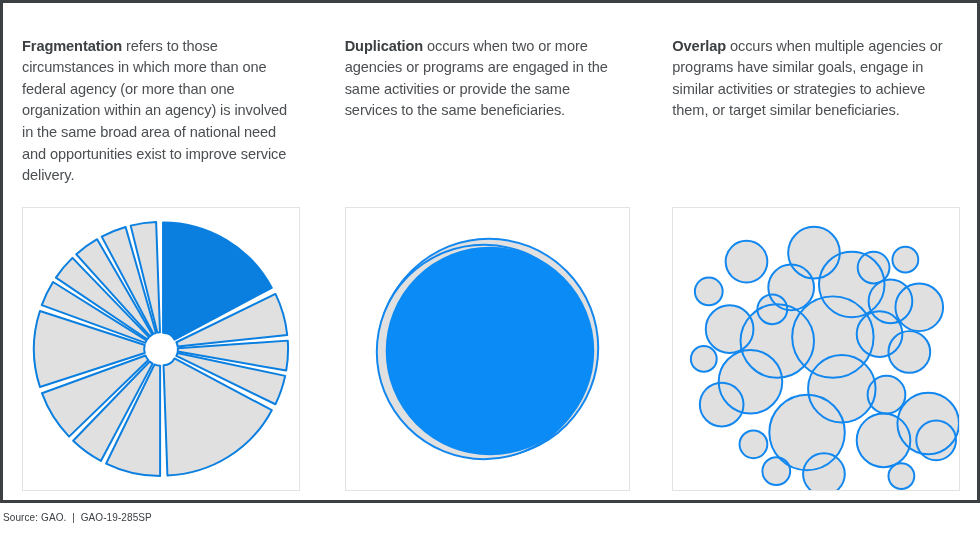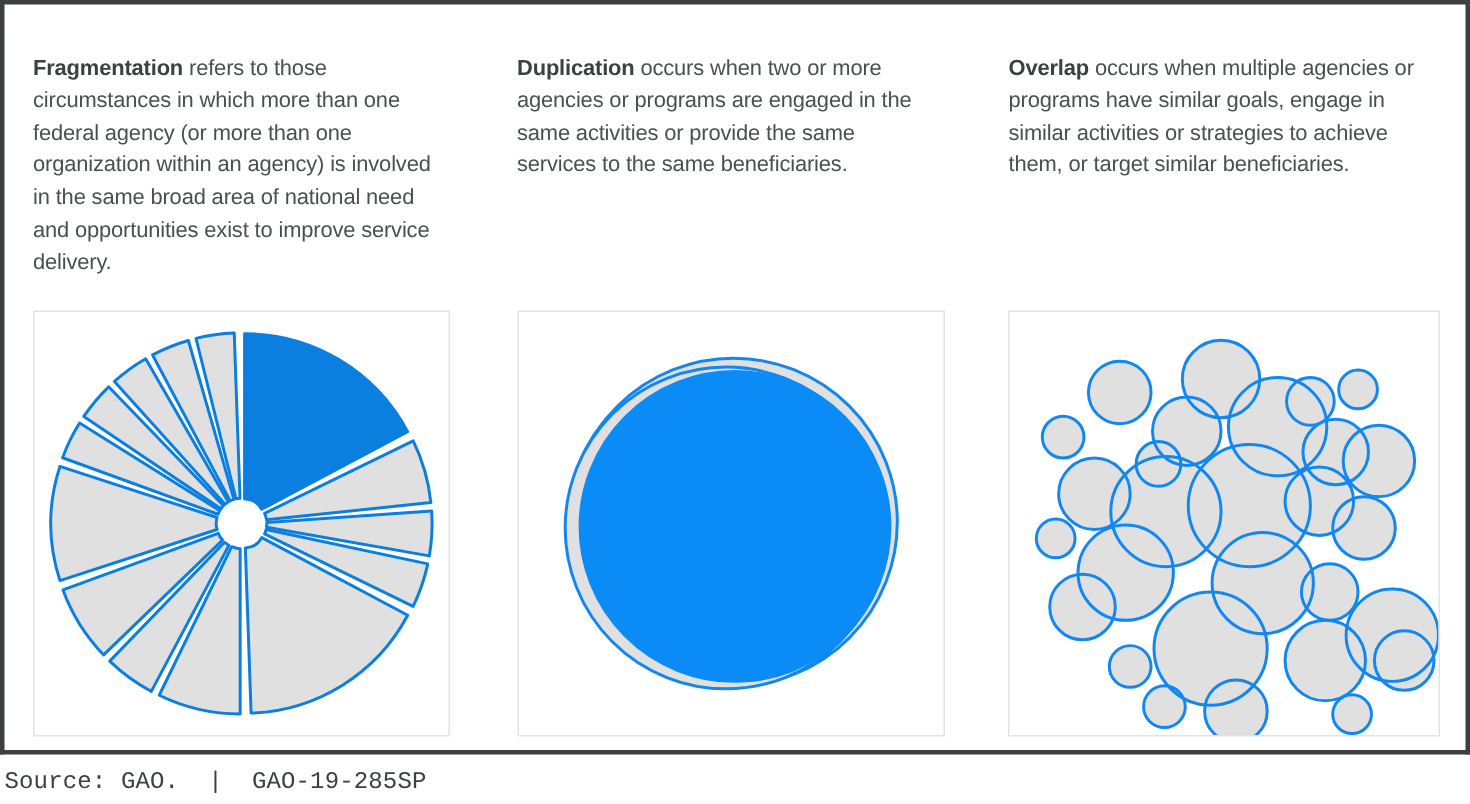--- a/index.html
+++ b/index.html
@@ -87,25 +87,24 @@
   .col-3 .panel { left: 18px; width: 285px; }
   .panel svg {
     display: block;
     width: 100%;
     height: 100%;
   }
   .source {
     position: absolute;
     left: 3px;
     top: 512px;
-    font-size: 16px;
+    font-size: 10px;
     color: #3c4043;
     letter-spacing: 0.1px;
     white-space: pre;
-    font-family: Liberation Mono, monospace;
   }
 </style>
 </head>
 <body>
 
 <div class="figure">
 
   <div class="frame-top"></div>
   <div class="frame-left"></div>
   <div class="frame-right"></div>

